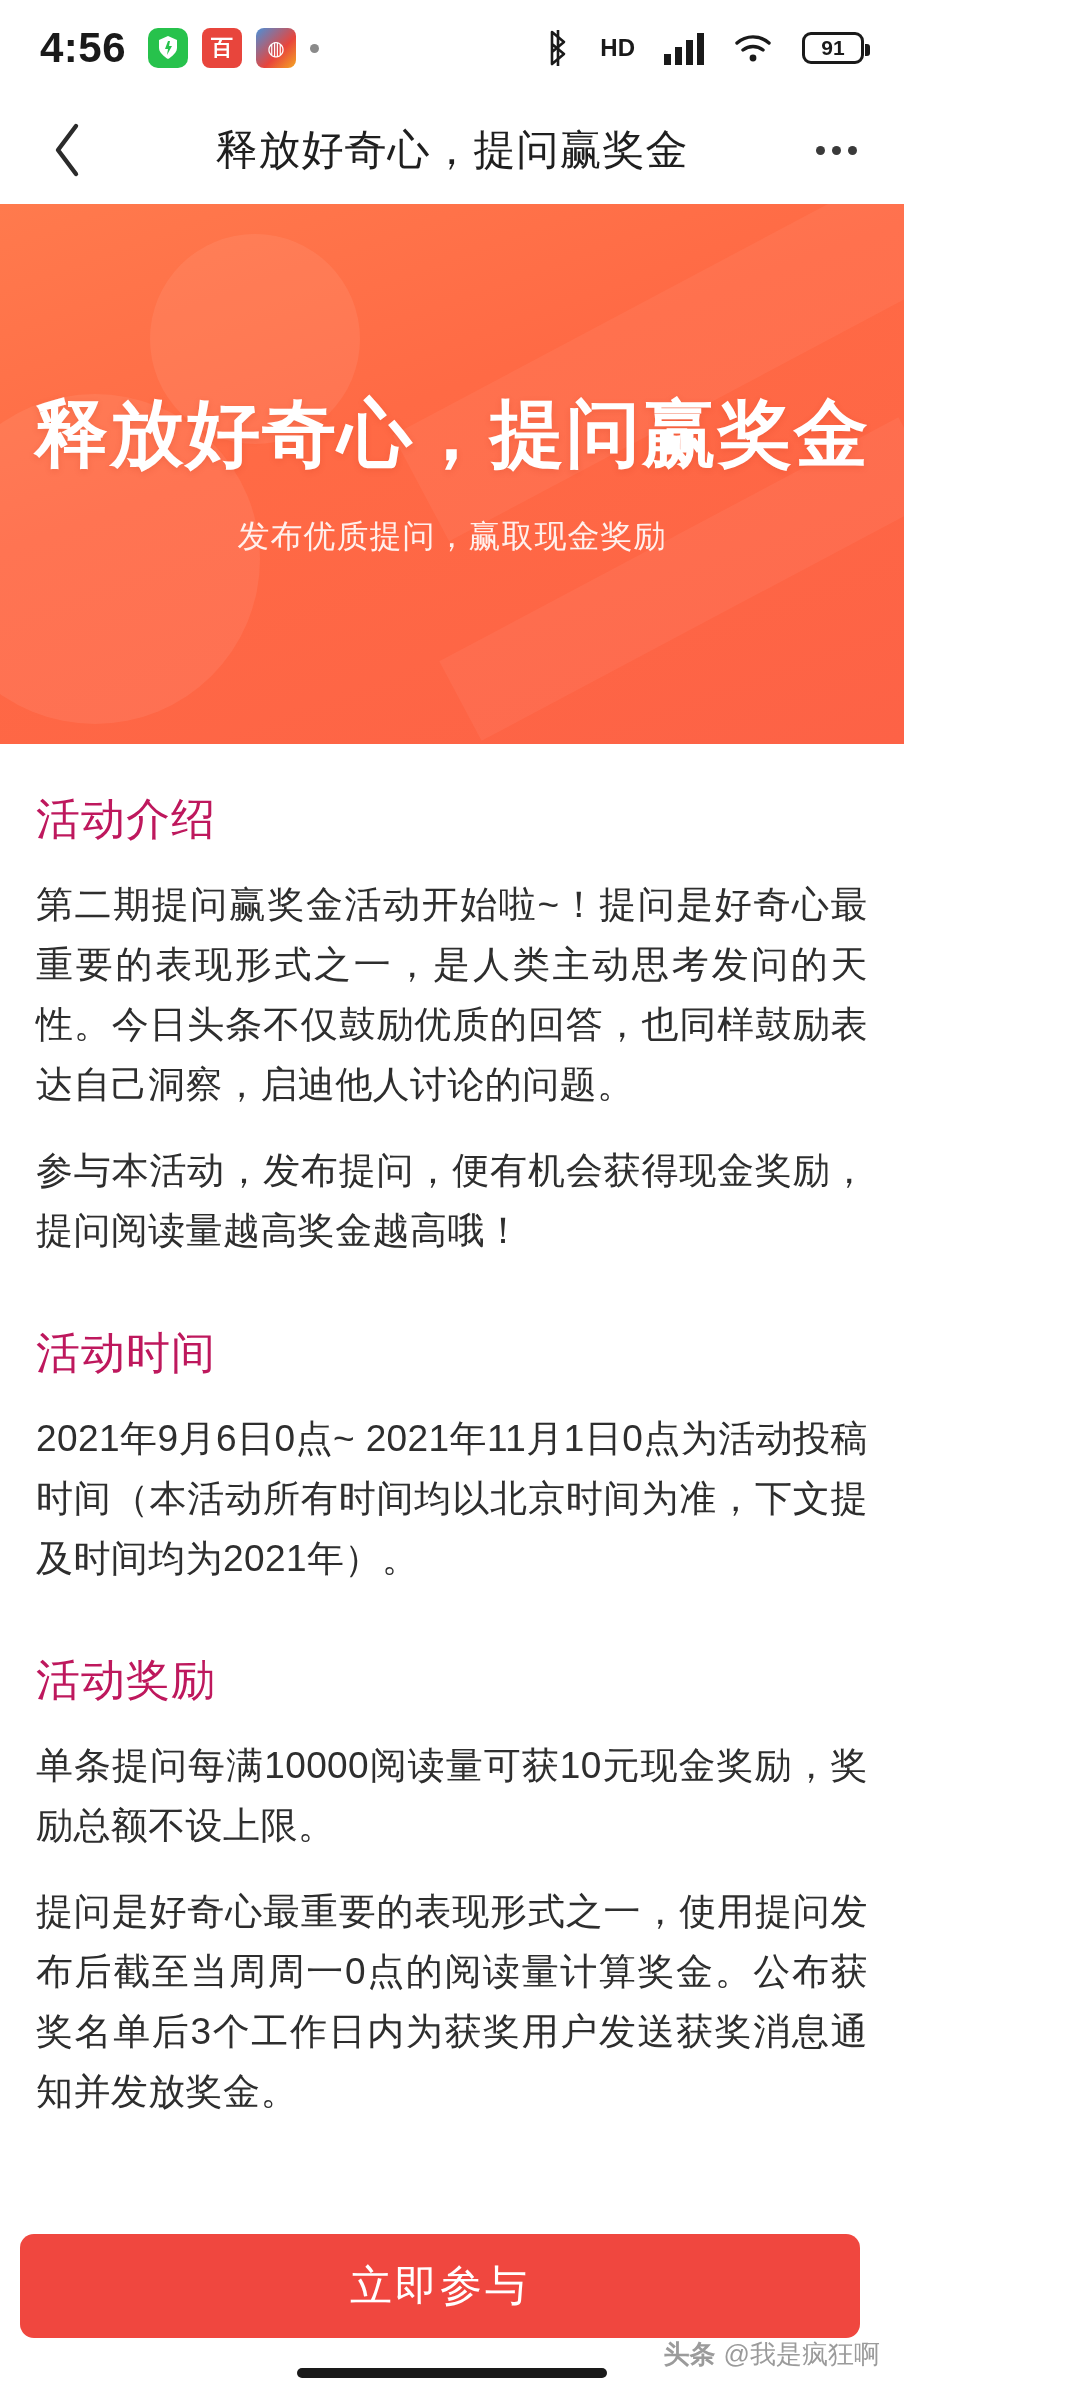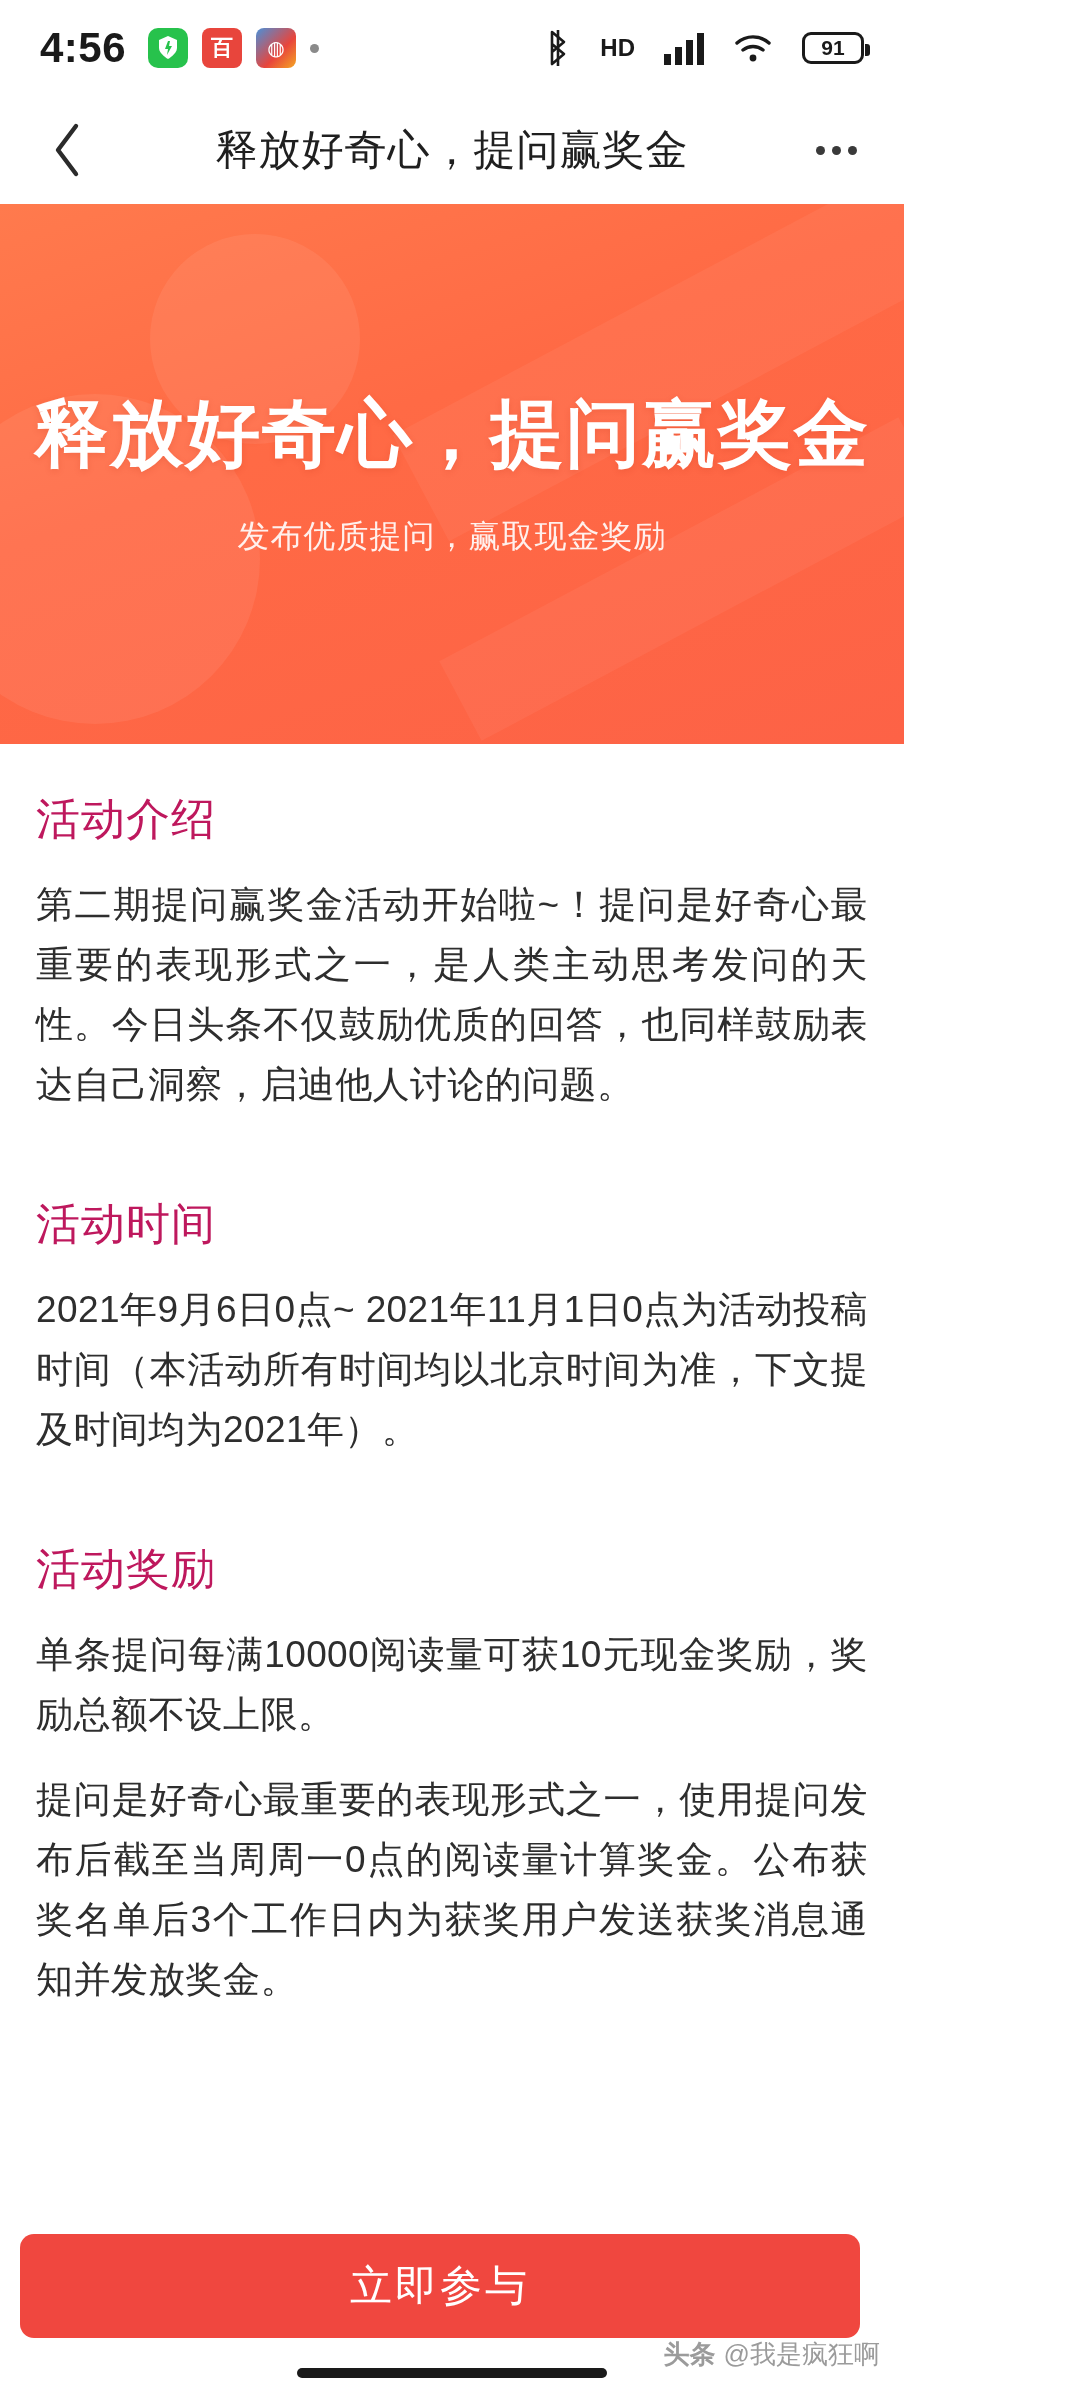--- a/index.html
+++ b/index.html
@@ -177,21 +177,21 @@
     height: 1500px;
     overflow: hidden;
     position: relative;
   }
   .section-title {
     font-size: 44px;
     color: #be185d;
     margin-bottom: 26px;
     letter-spacing: 1px;
   }
-  .section-title.sp { margin-top: 80px; }
+  .section-title.sp { margin-top: 63px; }
   .para {
     font-size: 37px;
     line-height: 1.62;
     color: #2e2e2e;
     margin-bottom: 26px;
     text-align: justify;
     letter-spacing: 0.4px;
   }
   .fade {
     position: absolute;
@@ -313,20 +313,21 @@
     <span class="streak streak1"></span>
     <span class="streak streak2"></span>
     <div class="banner-title">释放好奇心，提问赢奖金</div>
     <div class="banner-sub">发布优质提问，赢取现金奖励</div>
   </div>
 
   <div class="content">
 
     <div class="section-title">活动介绍</div>
     <div class="para">第二期提问赢奖金活动开始啦~！提问是好奇心最重要的表现形式之一，是人类主动思考发问的天性。今日头条不仅鼓励优质的回答，也同样鼓励表达自己洞察，启迪他人讨论的问题。</div>
+    <div class="para">参与本活动，发布提问，便有机会获得现金奖励，提问阅读量越高奖金越高哦！</div>
 
     <div class="section-title sp">活动时间</div>
     <div class="para">2021年9月6日0点~ 2021年11月1日0点为活动投稿时间（本活动所有时间均以北京时间为准，下文提及时间均为2021年）。</div>
 
     <div class="section-title sp">活动奖励</div>
     <div class="para">单条提问每满10000阅读量可获10元现金奖励，奖励总额不设上限。</div>
     <div class="para">提问是好奇心最重要的表现形式之一，使用提问发布后截至当周周一0点的阅读量计算奖金。公布获奖名单后3个工作日内为获奖用户发送获奖消息通知并发放奖金。</div>
 
     <div class="fade"></div>
   </div>

